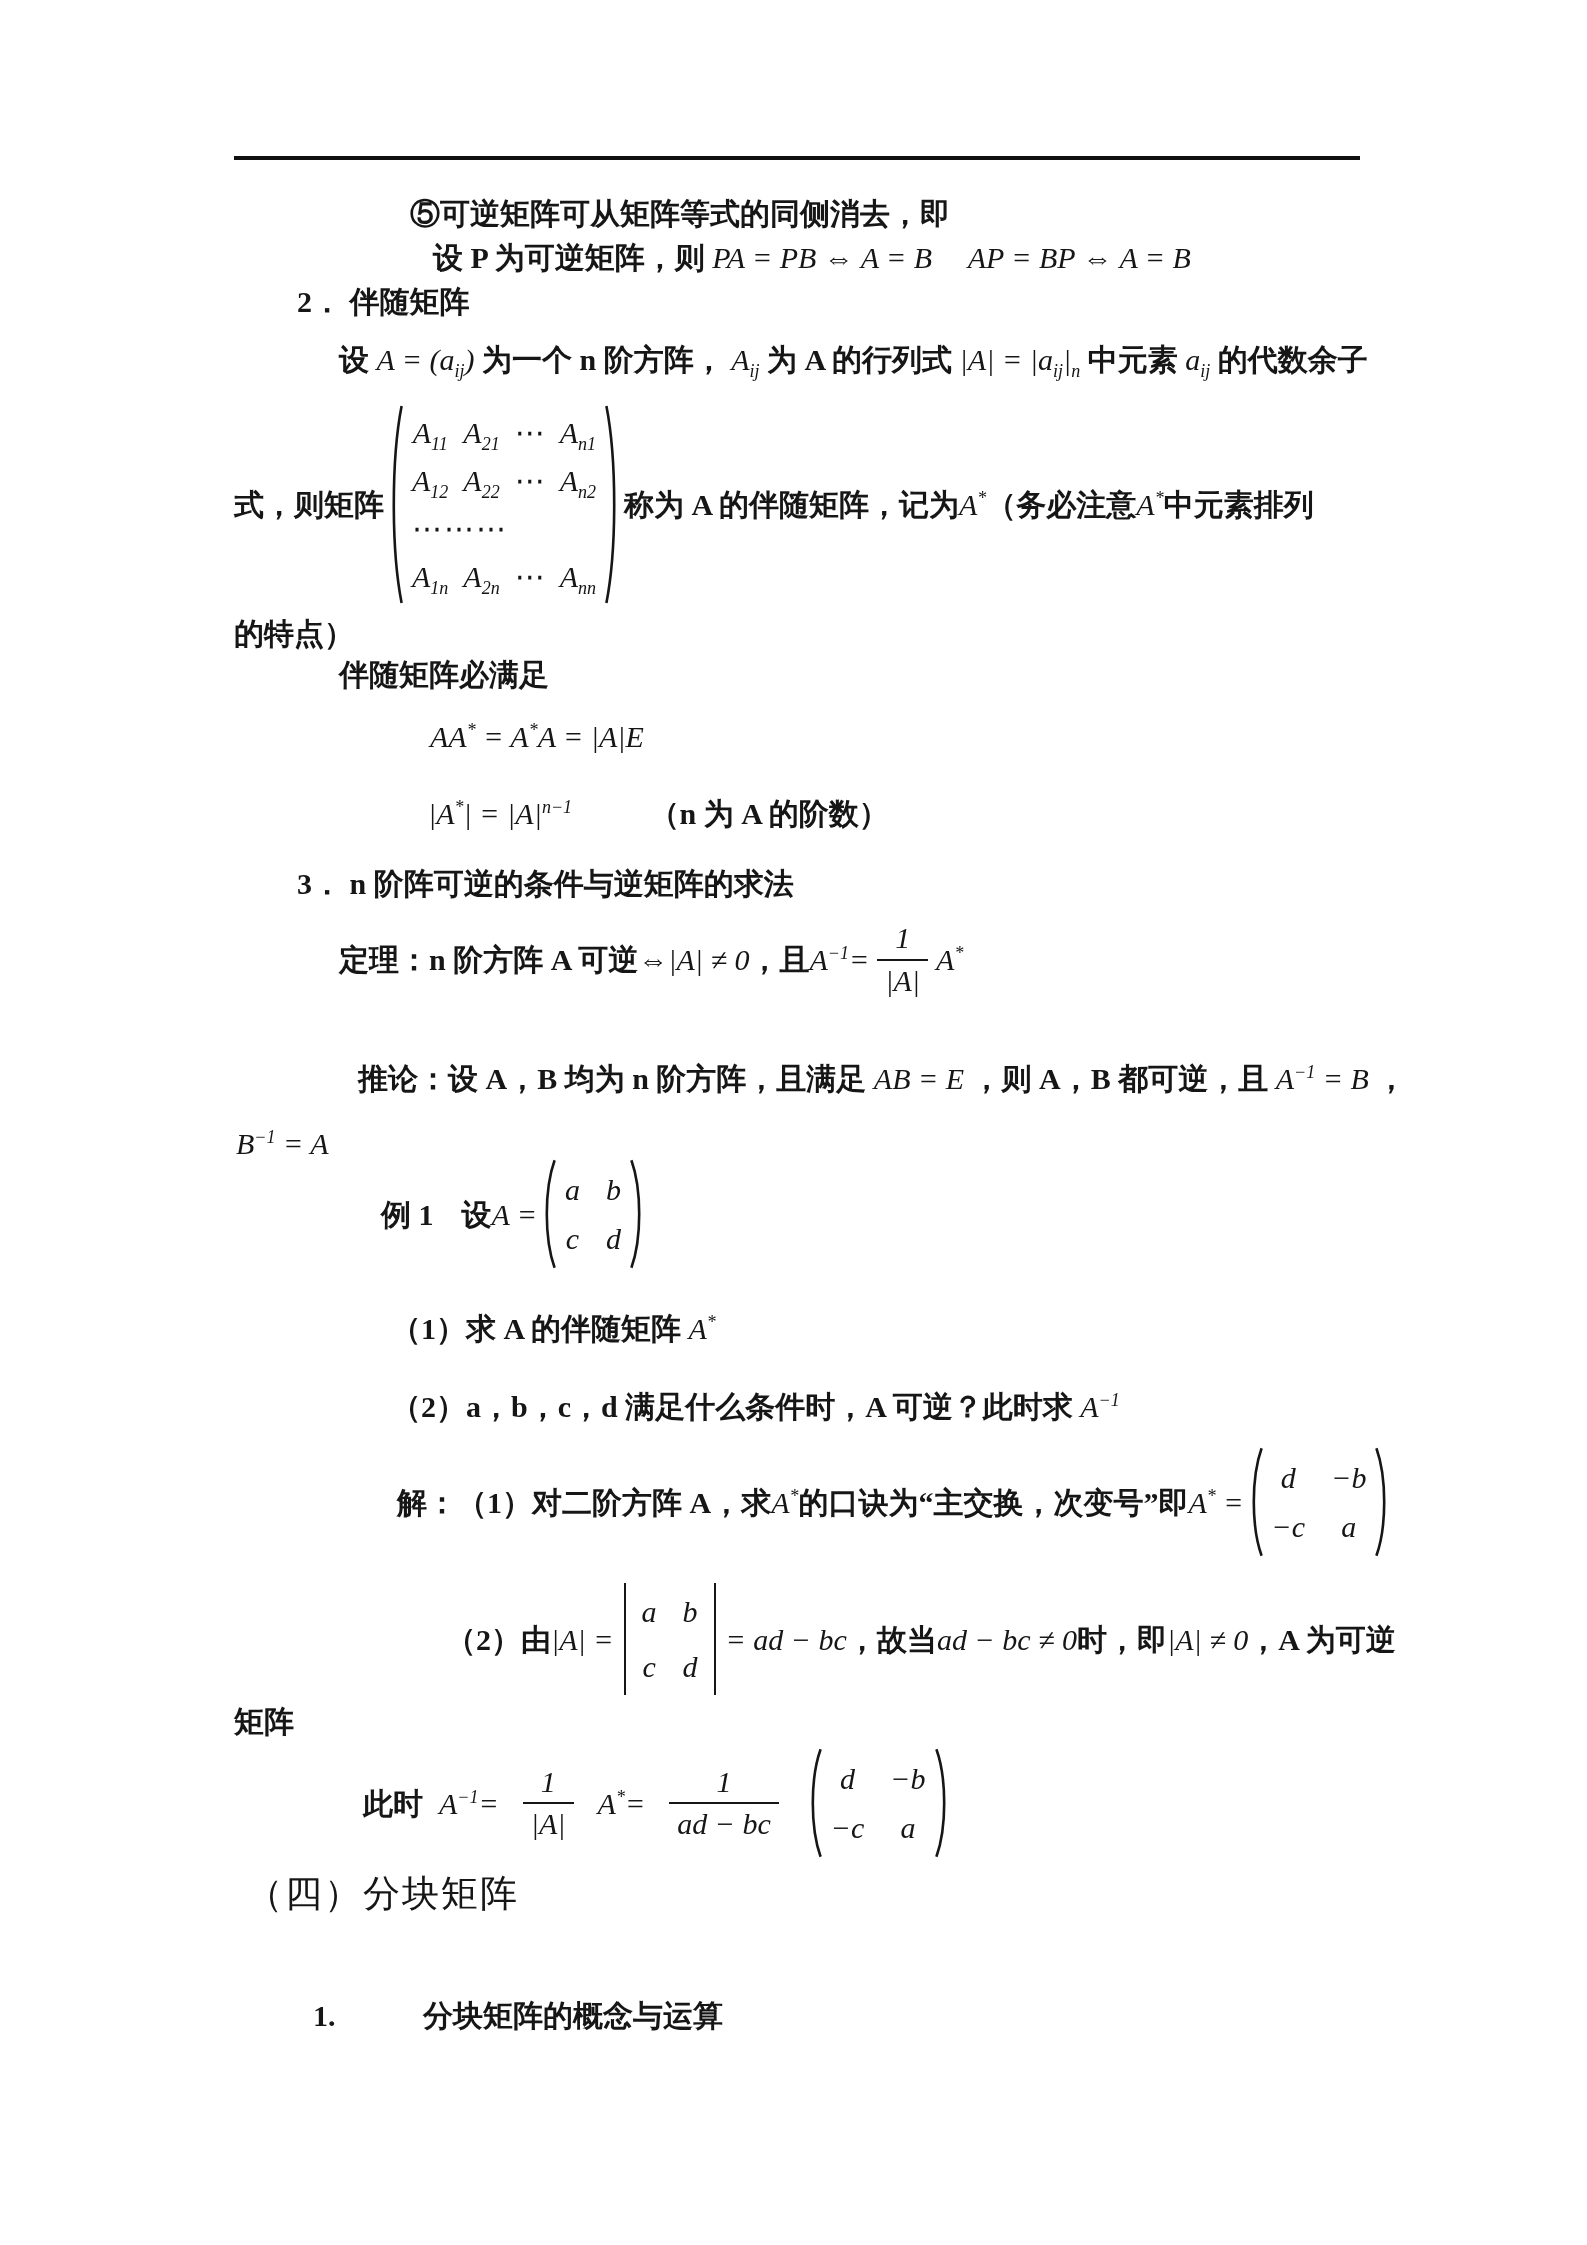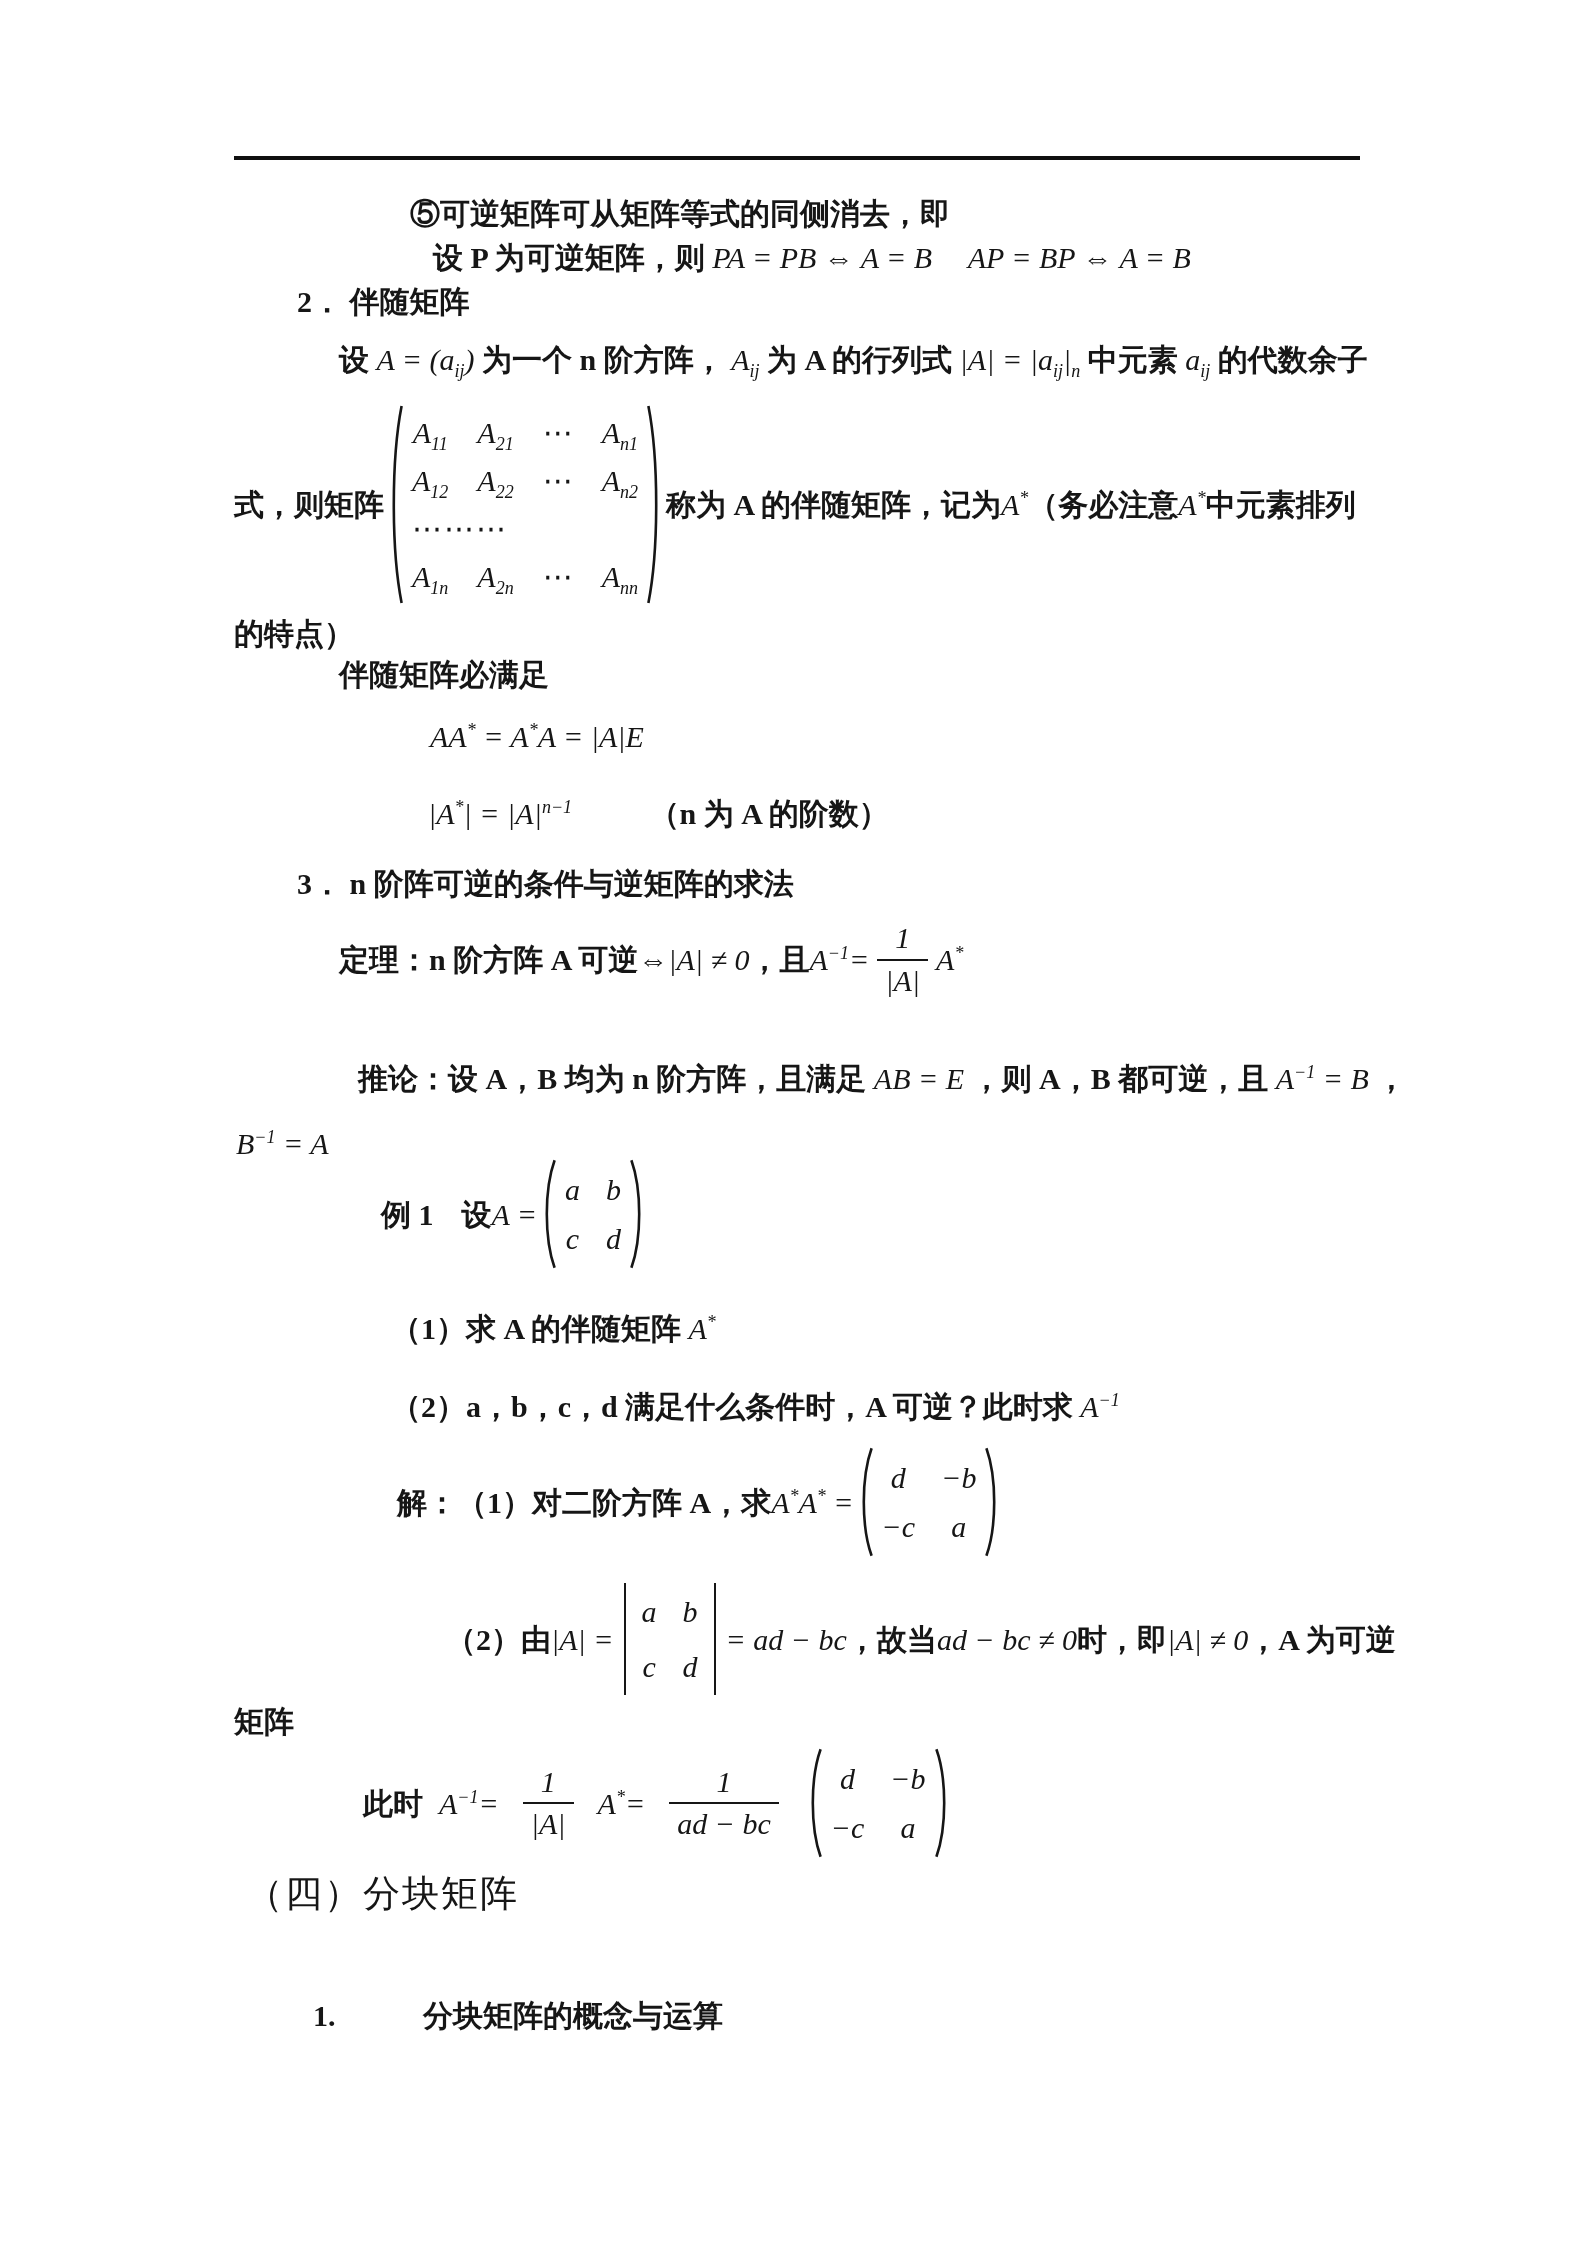--- a/index.html
+++ b/index.html
@@ -16,21 +16,21 @@
   
   .frac{display:inline-flex;flex-direction:column;align-items:center;vertical-align:middle;
         margin:0 8px;font-style:italic;line-height:1.15;}
   .frac .den{border-top:2.5px solid currentColor;padding:3px 8px 0 8px;}
   .frac .num{padding:0 8px 3px 8px;}
   
   .mat{display:inline-flex;align-items:stretch;vertical-align:middle;margin:0 4px;}
   .mat .grid{display:grid;align-content:space-evenly;justify-items:center;
              font-style:italic;padding:2px 8px;}
   .g2{grid-template-columns:auto auto;column-gap:26px;}
-  .g4{grid-template-columns:auto auto auto auto;column-gap:29px;}
+  .g4{grid-template-columns:auto auto auto auto;column-gap:15px;}
   .par{width:16px;flex:none;}
   .par svg{display:block;width:100%;height:100%;}
   .parR{transform:scaleX(-1);}
   .dotsrow{grid-column:1/-1;justify-self:start;font-style:normal;letter-spacing:2px;}
   
   .det{display:inline-flex;align-items:center;vertical-align:middle;margin:0 10px;
        border-left:2.5px solid currentColor;border-right:2.5px solid currentColor;padding:8px 16px;}
   .det .grid{display:grid;grid-template-columns:auto auto;column-gap:26px;row-gap:16px;
              justify-items:center;font-style:italic;}
   .sp28{margin-left:28px;}　.sp8{margin-left:8px;}
@@ -184,20 +184,21 @@
   </div>
 
   <div class="line" style="left:391px;top:1385px;">
     <span class="zh">（2）a，b，c，d 满足什么条件时，A 可逆？此时求</span>
     <span class="m sp8"><span>A</span><sup>−1</sup></span>
   </div>
 
   <div class="line vflex" style="left:397px;top:1446px;height:112px;">
     <span class="zh">解：（1）对二阶方阵 A，求</span>
     <span class="m sp8"><span>A</span><sup>*</sup></span>
+    <span class="zh sp8">的口诀为“主交换，次变号”即</span>
     <span class="m sp8"><span>A</span><sup>*</sup><span> =</span></span>
     <span class="mat" style="height:112px;">
       <span class="par">
           <svg viewBox="0 0 20 100" preserveAspectRatio="none">
             <path d="M17 2 C 4 28, 4 72, 17 98" fill="none" stroke="currentColor" stroke-width="2.6" vector-effect="non-scaling-stroke"></path>
           </svg>
         </span>
       <span class="grid g2">
         <span>d</span>
         <span>−b</span>

